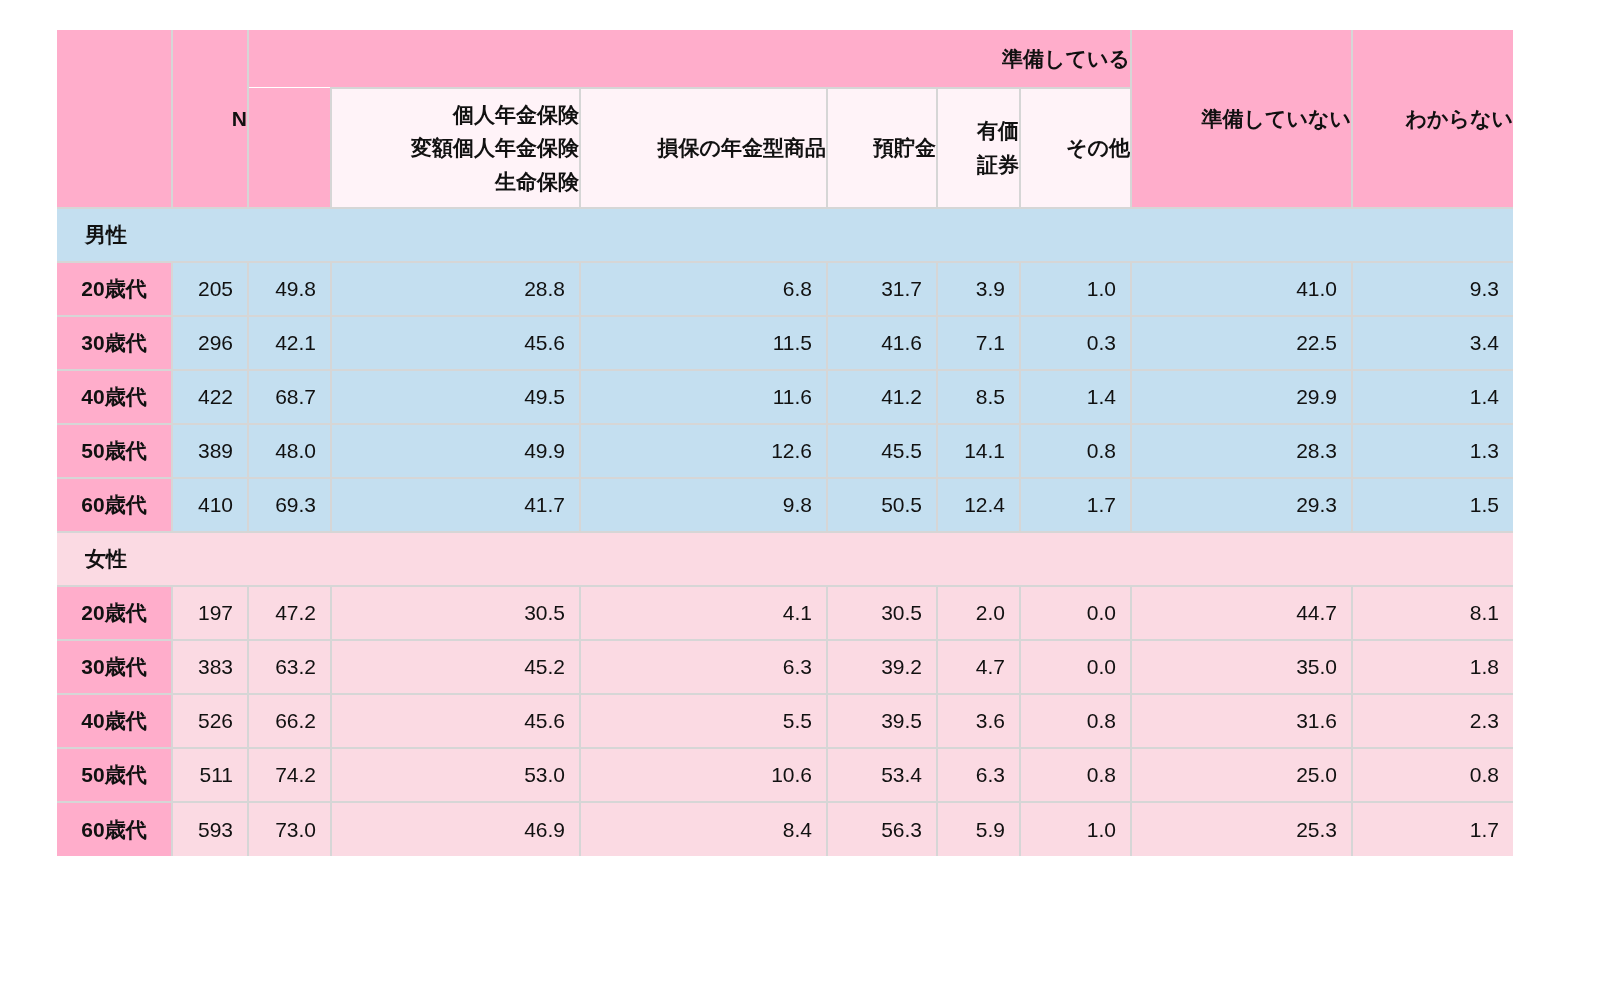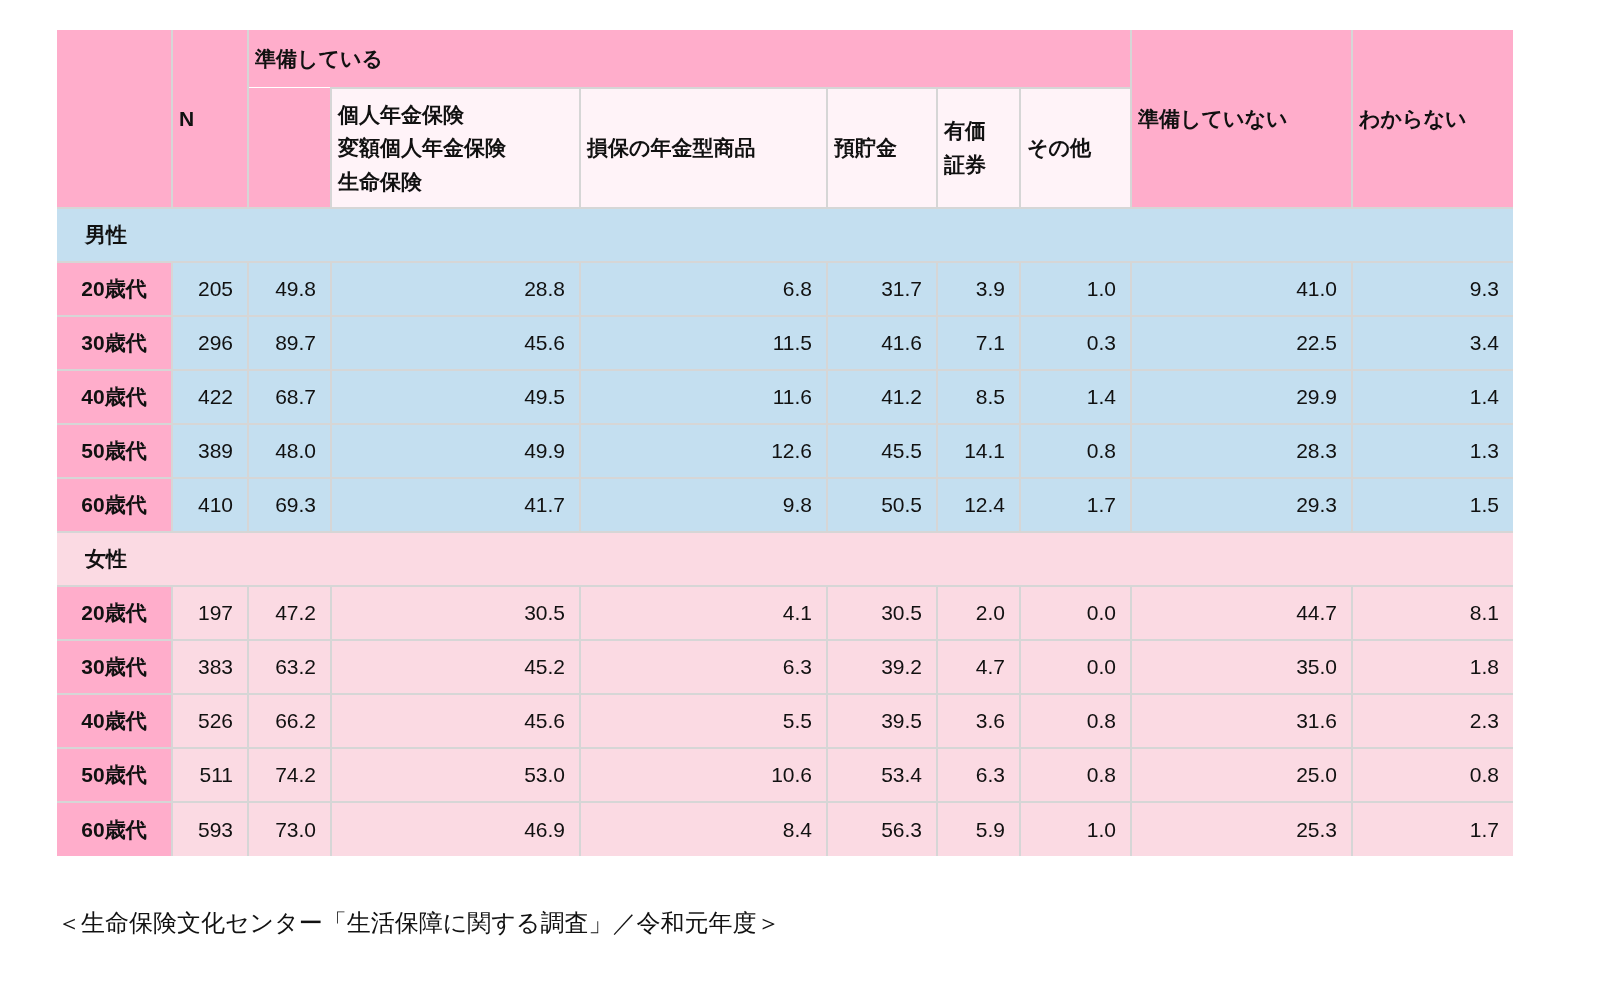--- a/index.html
+++ b/index.html
@@ -26,21 +26,21 @@
     border: 2px hidden;
   }
   th, td {
     border: 2px solid var(--grid, #d6d6d6);
     font-size: 21px;
     padding: 0;
     overflow: hidden;
   }
   thead th {
     font-weight: 700;
-    text-align: left;
+    text-align: right;
     vertical-align: middle;
     padding-left: 6px;
   }
   .pink  { background: var(--header-pink, #ffadcb); }
   .pale  {
     background: var(--subheader-bg, #fff3f8);
     white-space: pre-line;
     line-height: 1.6;
   }
   .strip { border-top: hidden; }
@@ -125,21 +125,21 @@
           <td class="num-cell">6.8</td>
           <td class="num-cell">31.7</td>
           <td class="num-cell">3.9</td>
           <td class="num-cell">1.0</td>
           <td class="num-cell">41.0</td>
           <td class="num-cell">9.3</td>
         </tr>
         <tr class="data-row male">
           <td class="age-cell">30歳代</td>
           <td class="num-cell">296</td>
-          <td class="num-cell">89.7</td>
+          <td class="num-cell">42.1</td>
           <td class="num-cell">45.6</td>
           <td class="num-cell">11.5</td>
           <td class="num-cell">41.6</td>
           <td class="num-cell">7.1</td>
           <td class="num-cell">0.3</td>
           <td class="num-cell">22.5</td>
           <td class="num-cell">3.4</td>
         </tr>
         <tr class="data-row male">
           <td class="age-cell">40歳代</td>
@@ -235,14 +235,13 @@
           <td class="num-cell">46.9</td>
           <td class="num-cell">8.4</td>
           <td class="num-cell">56.3</td>
           <td class="num-cell">5.9</td>
           <td class="num-cell">1.0</td>
           <td class="num-cell">25.3</td>
           <td class="num-cell">1.7</td>
         </tr>
       </tbody>
   </table>
-  <div class="source">＜生命保険文化センター「生活保障に関する調査」／令和元年度＞</div>
 </div>
 
 </body></html>

